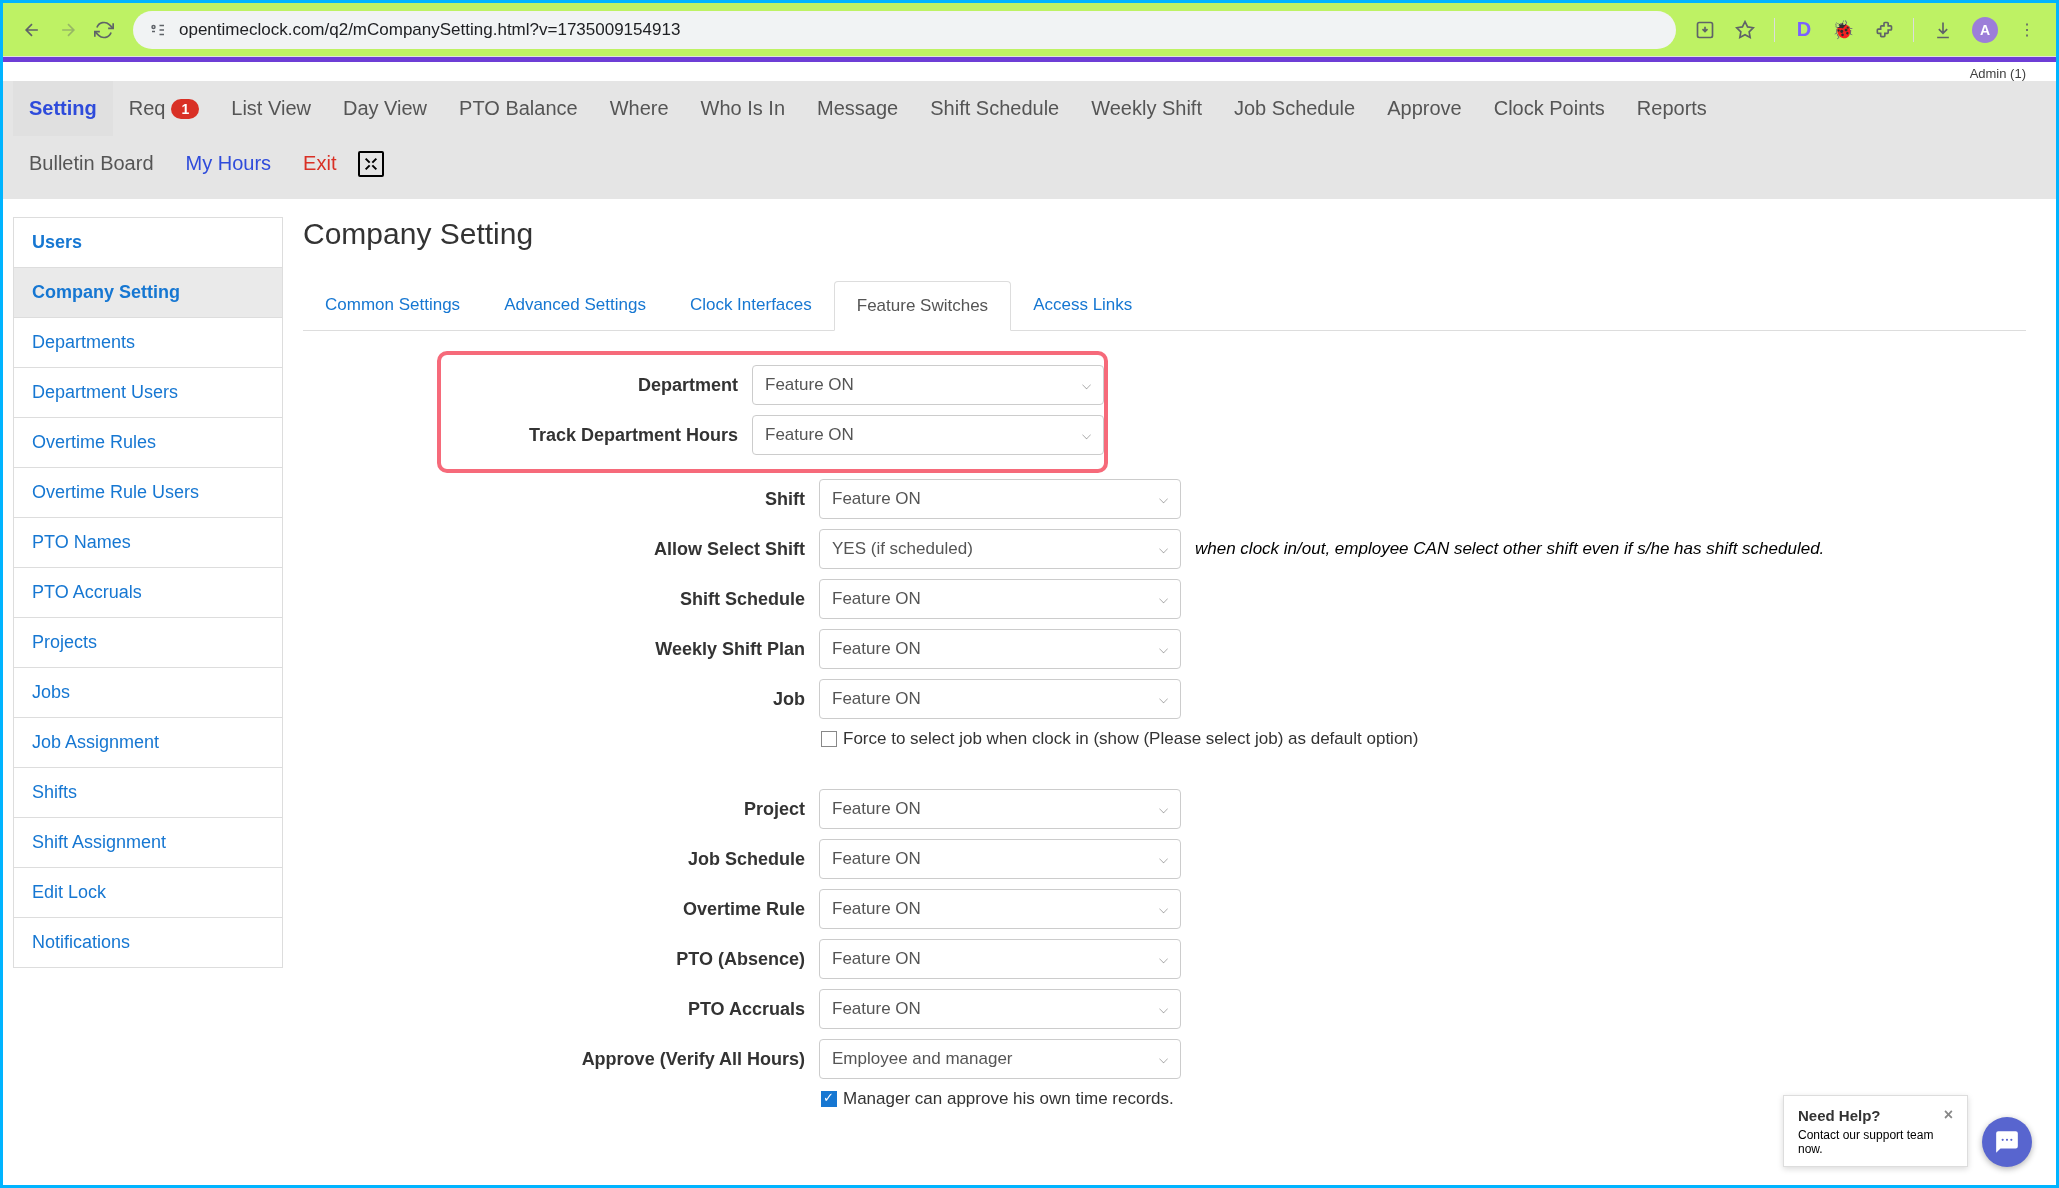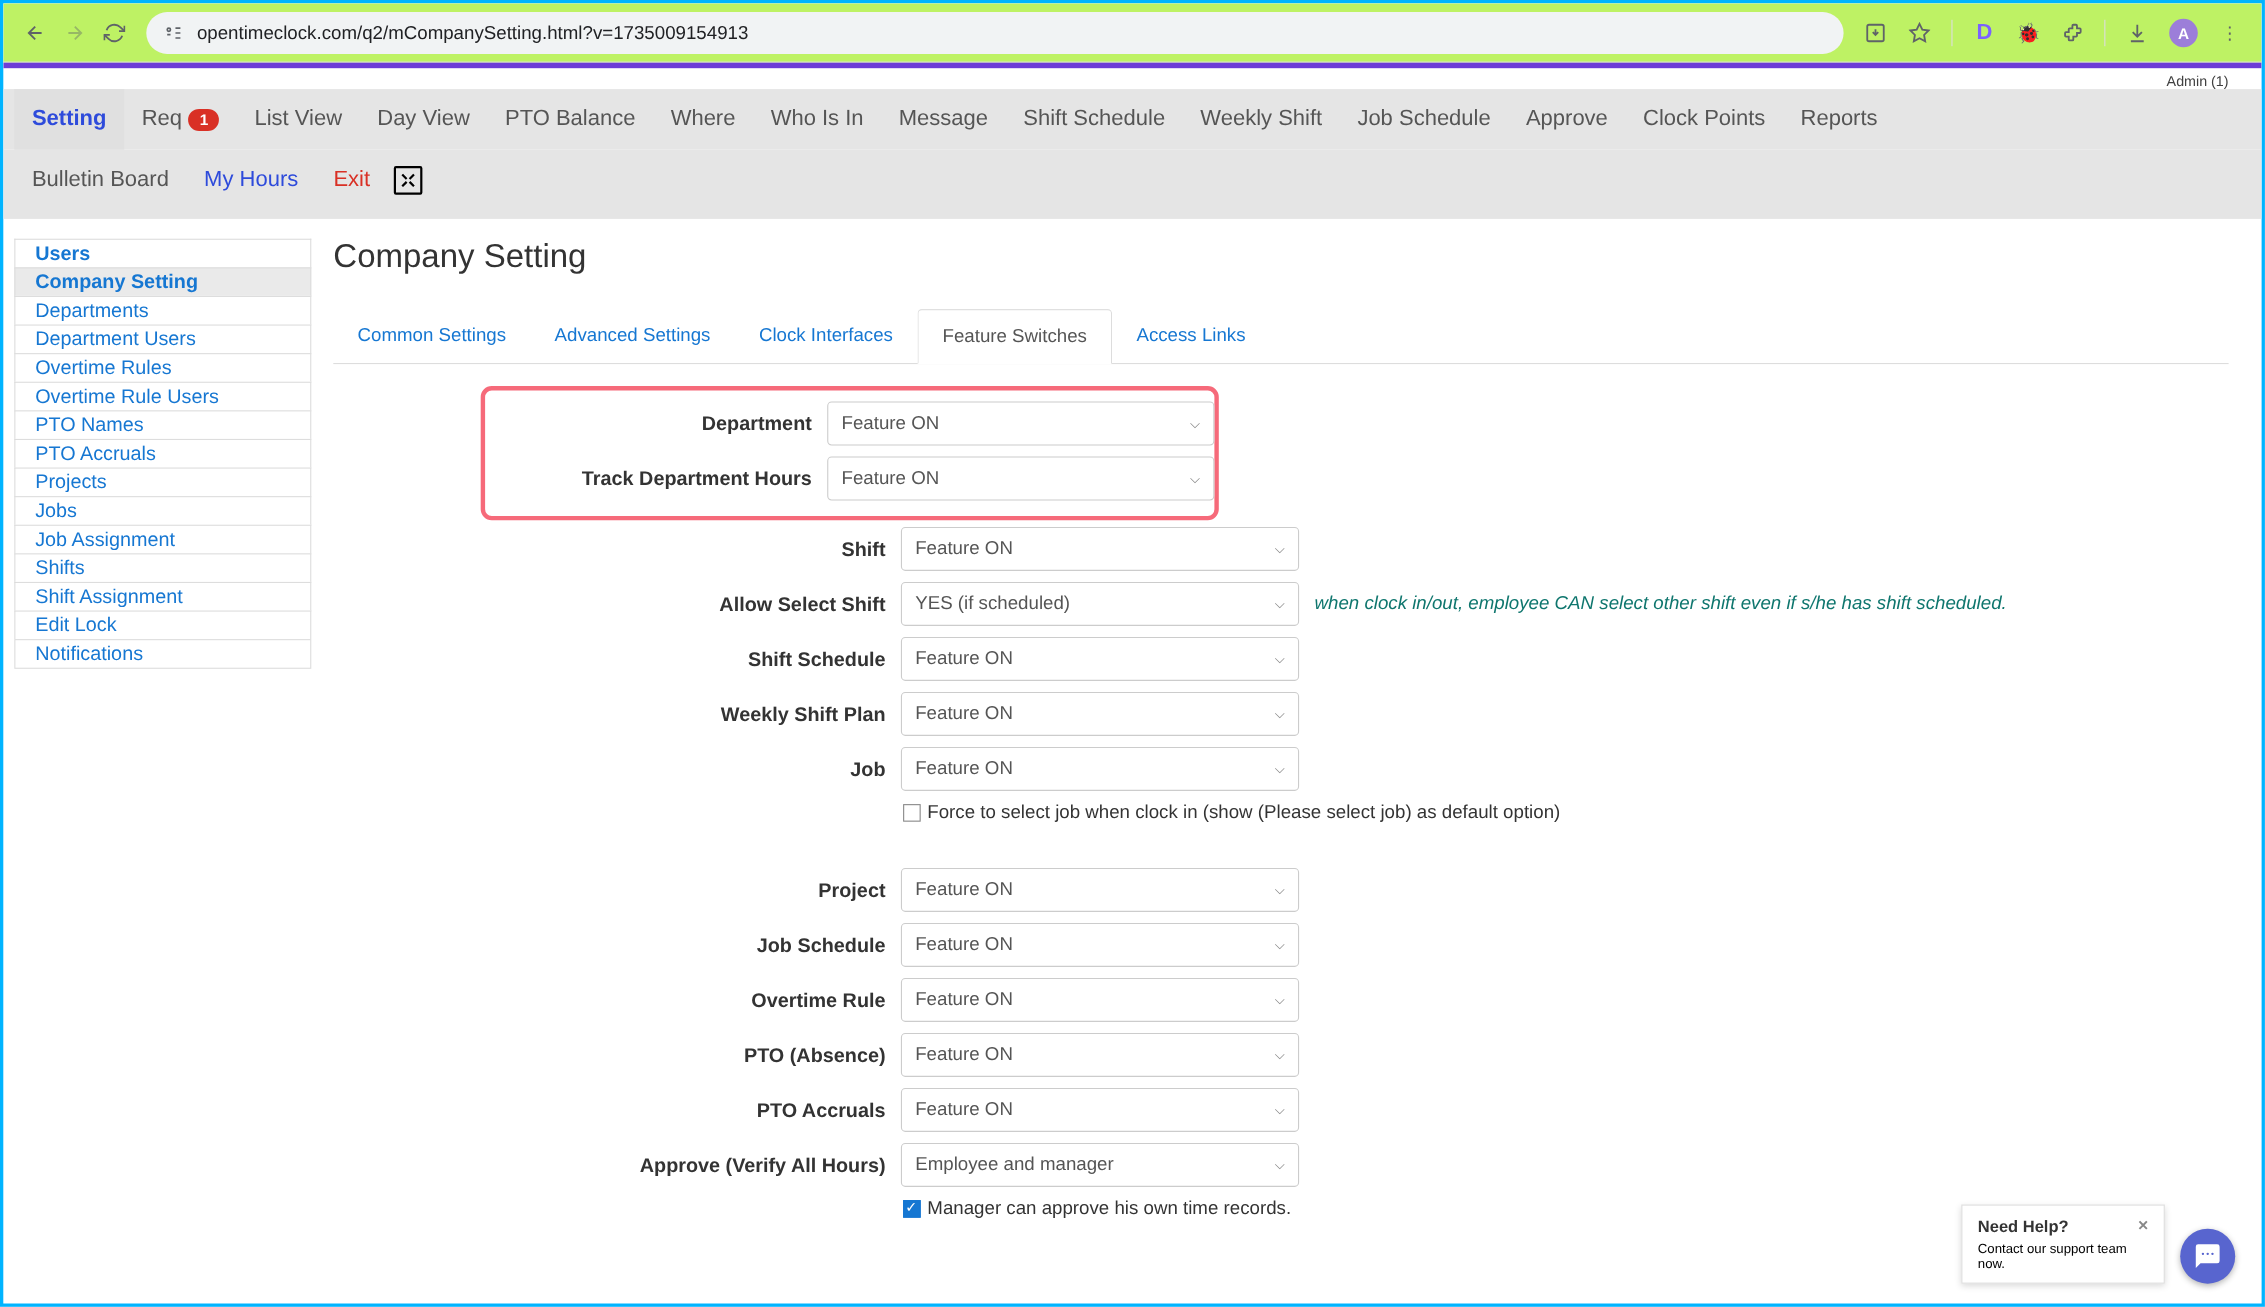--- a/index.html
+++ b/index.html
@@ -150,21 +150,21 @@
 .content-area {
   display: flex;
   padding: 18px 10px 0 10px;
   gap: 20px;
 }
 .sidebar {
   width: 270px;
   flex-shrink: 0;
 }
 .sidebar-item {
-  padding: 2px 18px;
+  padding: 14px 18px;
   font-size: 18px;
   color: #1677d2;
   border: 1px solid #ddd;
   border-bottom: none;
   background: #fff;
   cursor: pointer;
 }
 .sidebar-item:last-child {
   border-bottom: 1px solid #ddd;
 }
@@ -242,21 +242,21 @@
   justify-content: space-between;
   background: #fff;
   cursor: pointer;
 }
 .chevron {
   color: #888;
   font-size: 12px;
 }
 .helper-text {
   font-size: 17px;
-  color: #0f766e;
+  color: #000000;
   font-style: italic;
 }
 .checkbox-row {
   display: flex;
   align-items: center;
   margin-bottom: 10px;
   padding-left: 378px;
   gap: 6px;
   font-size: 17px;
   color: #333;

